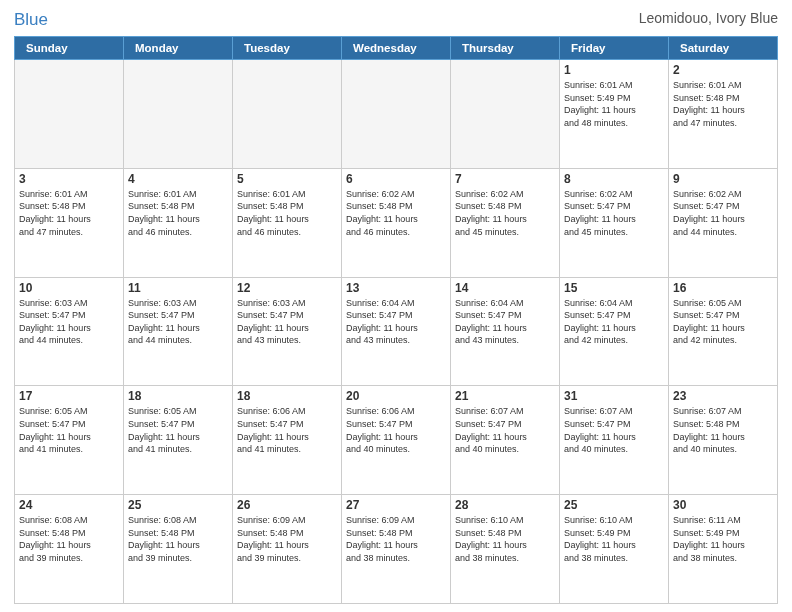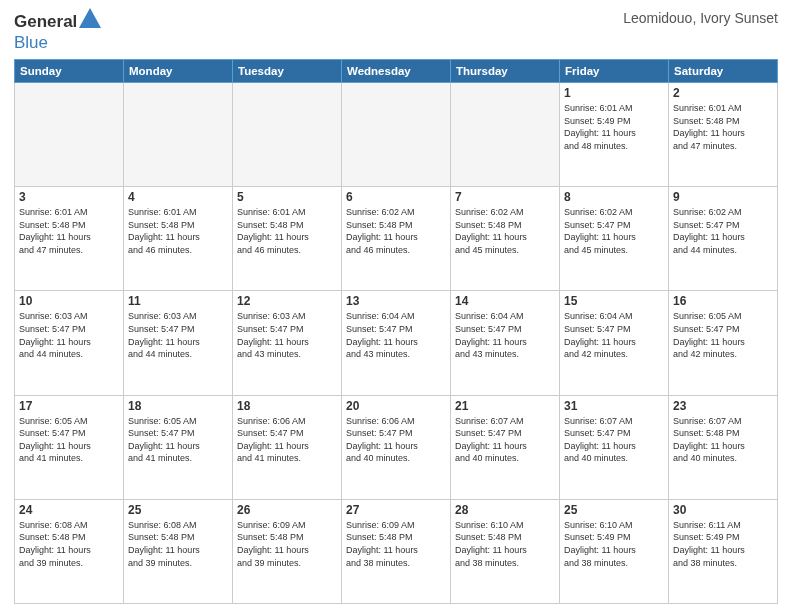--- a/index.html
+++ b/index.html
@@ -63,21 +63,21 @@
       border: 1px solid #ccc;
       border-collapse: collapse;
       width: 100%;
       table-layout: fixed;
     }
     .calendar th {
       background: #2e6da4;
       color: #fff;
       font-size: 11.5px;
       font-weight: bold;
-      padding: 5px 5px;
+      padding: 5px 11px;
       text-align: left;
       border: 1px solid #5a9fd4;
     }
     .calendar td {
       border: 1px solid #ccc;
       vertical-align: top;
       padding: 3px 4px;
       font-size: 9.5px;
       color: #333;
       background: #fff;
@@ -98,34 +98,26 @@
       line-height: 1.4;
       color: #333;
     }
   </style>
 </head>
 <body>
 
 <div class="page">
   <div class="header">
     <div class="logo">
-      <div class="logo-text">
-        <span class="logo-general">General</span>
-        <div style="display:inline-block; margin-left:2px; margin-top:-2px;">
-          <svg width="22" height="20" viewBox="0 0 22 20">
-            <polygon points="11,0 22,20 0,20" fill="#3a7fc1"></polygon>
-          </svg>
-        </div>
-      </div>
       <div>
         <span class="logo-blue">Blue</span>
       </div>
     </div>
     <div class="title-block">
-      <div class="location">Leomidouo, Ivory Sunset</div>
+      <div class="location">Leomidouo, Ivory Blue</div>
     </div>
   </div>
 
   <table class="calendar">
     <thead>
       <tr>
       <th>Sunday</th>
           <th>Monday</th>
           <th>Tuesday</th>
           <th>Wednesday</th>

